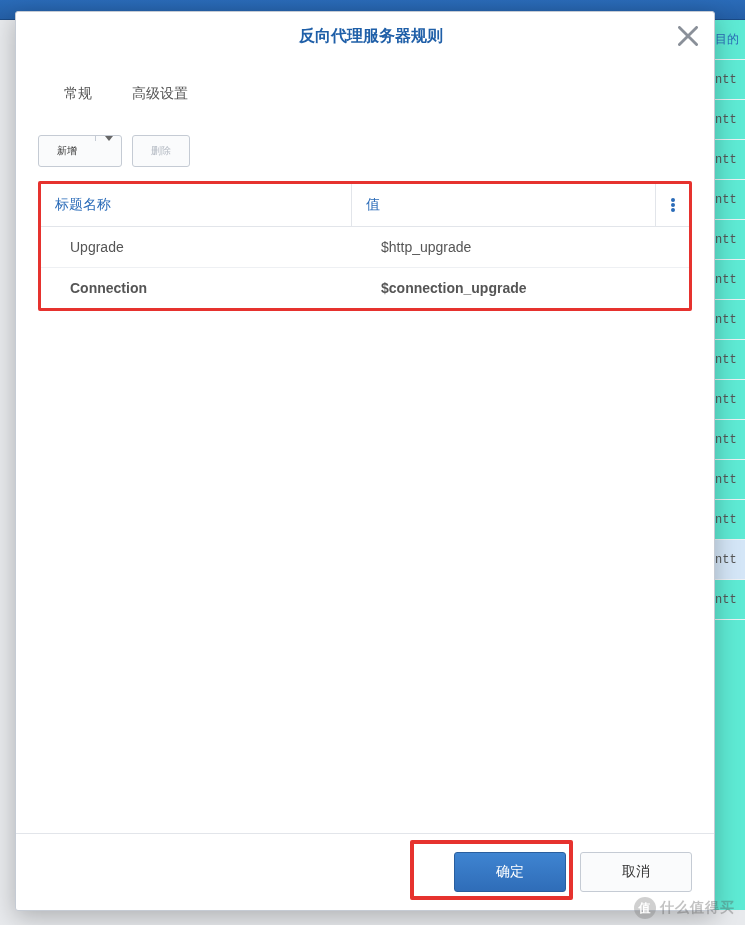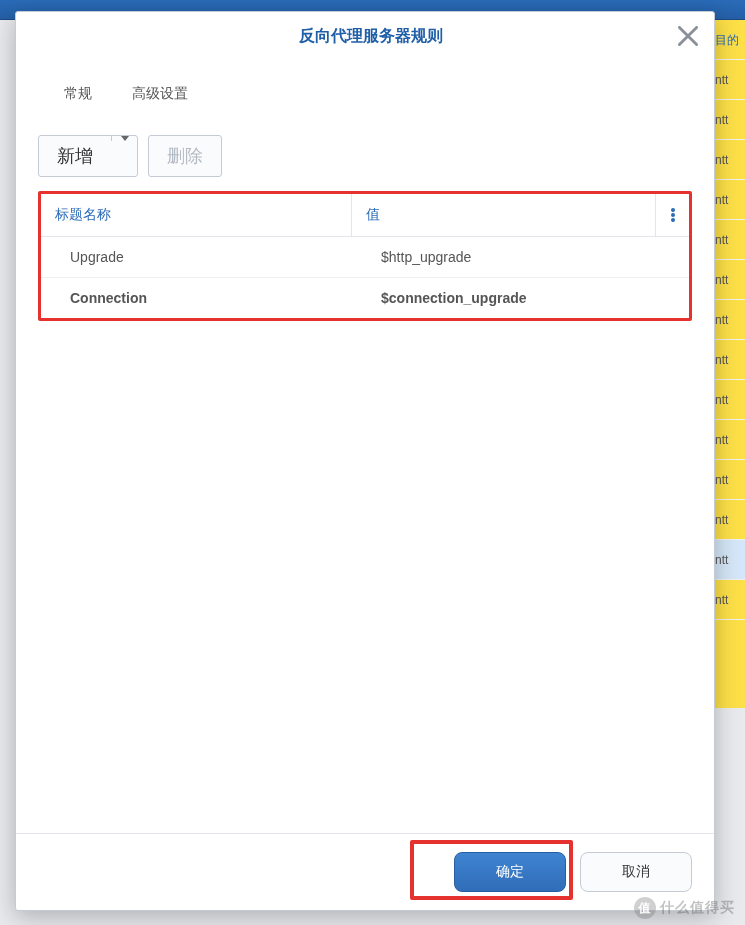--- a/index.html
+++ b/index.html
@@ -18,25 +18,26 @@
       right: 0;
       height: 20px;
       background: linear-gradient(#2a6bb8, #245fa6);
       border-bottom: 1px solid #1a4a85;
     }
     .bg-table {
       position: absolute;
       top: 20px;
       right: 0;
       width: 35px;
-      height: 688px;
-      background: #fde047;
+      height: 890px;
+      background: #5eead4;
       border-left: 1px solid #d9dde3;
       font-size: 12px;
       color: #555;
+      font-family: Liberation Mono, monospace;
     }
     .bg-row {
       height: 40px;
       line-height: 40px;
       border-bottom: 1px solid #eef0f3;
       padding-left: 4px;
       overflow: hidden;
       white-space: nowrap;
     }
     .bg-row.h { color: #2a6bb8; font-weight: 500; }
@@ -109,21 +110,21 @@
     }
     .toolbar {
       display: flex;
       gap: 10px;
       padding: 22px 22px 14px;
     }
     .btn {
       border: 1px solid #c5cbd4;
       background: #fafbfc;
       border-radius: 3px;
-      font-size: 18px;
+      font-size: 10px;
       color: #333;
       cursor: pointer;
       display: flex;
       align-items: flex-start;
     }
     .btn-main { padding: 8px 18px; }
     .btn-split-caret {
       border-left: 1px solid #c5cbd4;
       width: 26px;
       display: flex;
@@ -172,21 +173,21 @@
       padding: 18px 22px;
       display: flex;
       justify-content: flex-end;
       gap: 14px;
     }
     .footer-btn {
       min-width: 112px;
       padding: 10px 0;
       text-align: center;
       border: 1px solid #c5cbd4;
-      border-radius: 8px;
+      border-radius: 3px;
       background: #fafbfc;
       font-size: 14px;
       color: #333;
       cursor: pointer;
     }
     .footer-btn.primary {
       background: linear-gradient(#3f84d1, #2f6db8);
       border: 1px solid #295e9e;
       color: #fff;
     }

